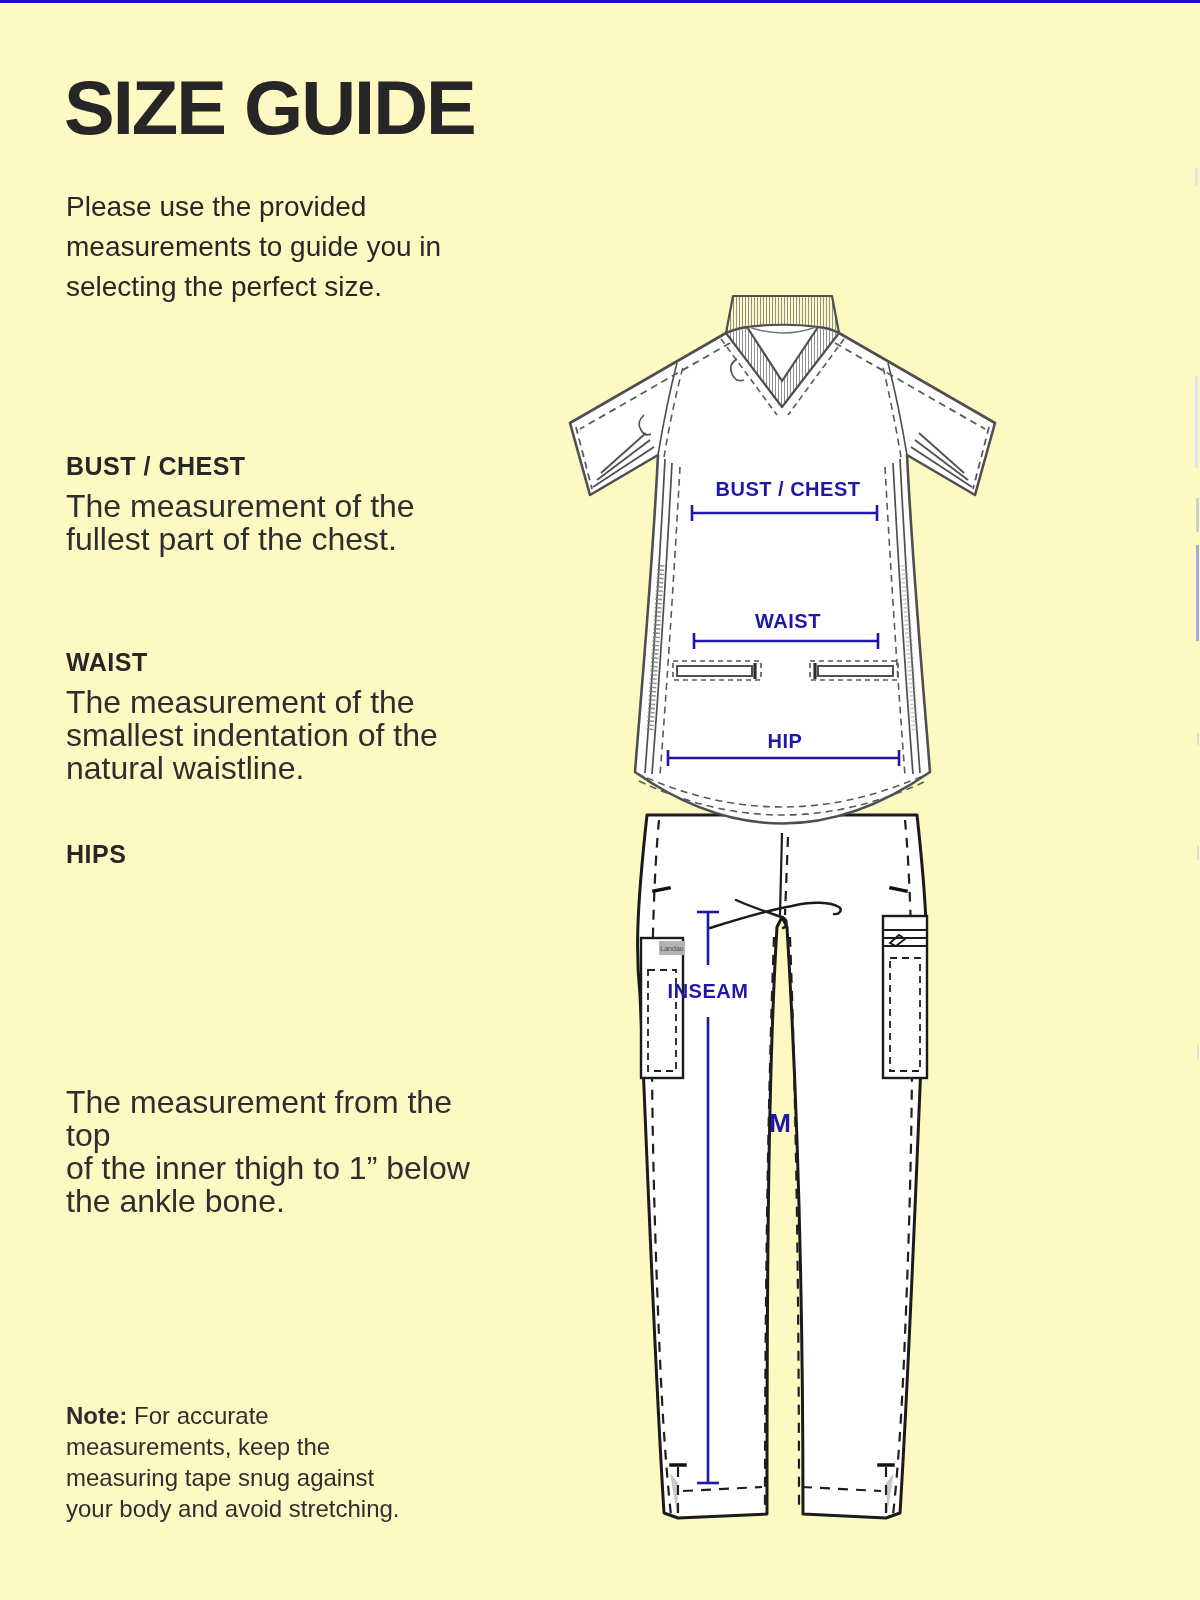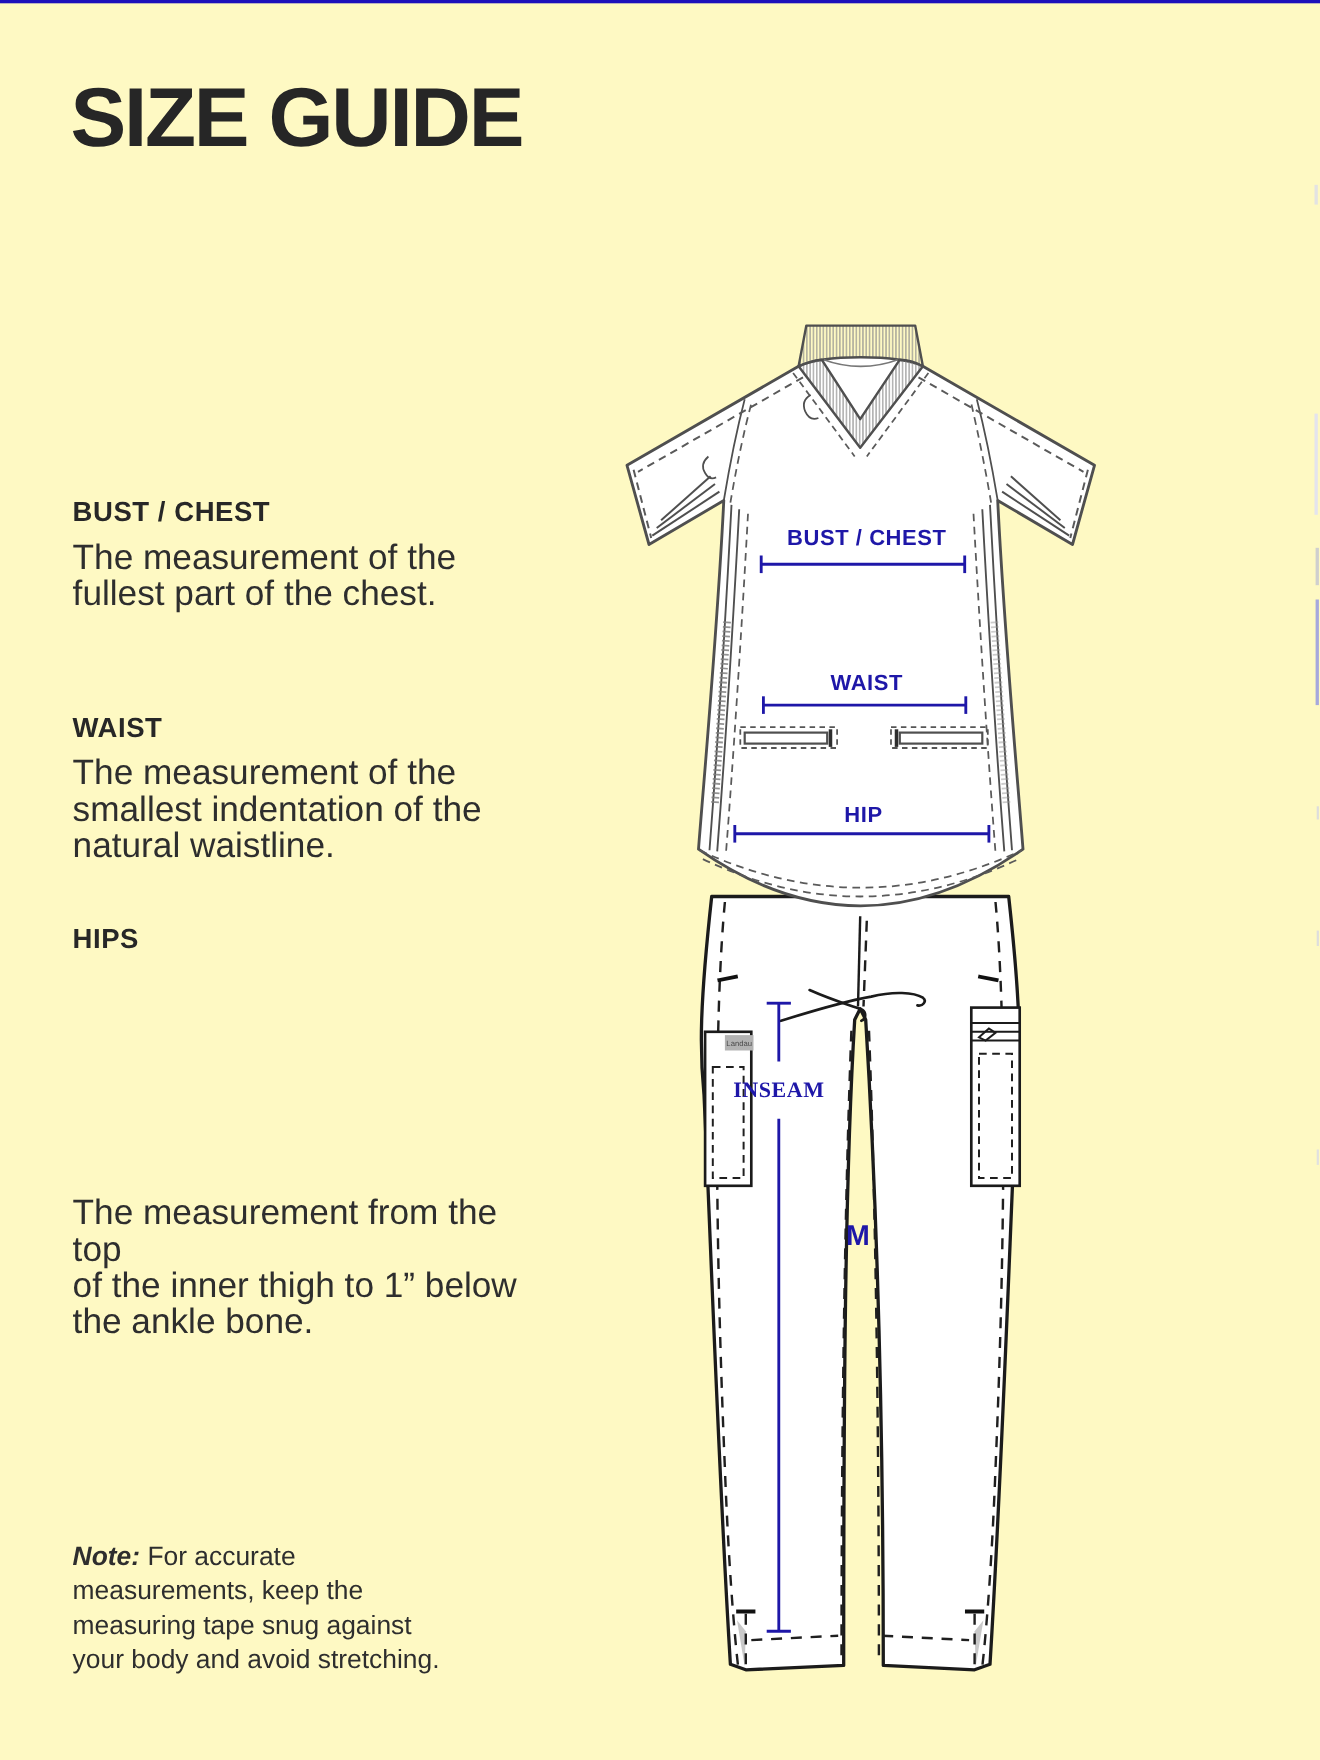--- a/index.html
+++ b/index.html
@@ -23,50 +23,53 @@
     font-size:25px; font-weight:700; letter-spacing:.5px; color:#272727;
   }
   .sec-b {
     position:absolute; left:66px; width:430px;
     font-size:32px; line-height:33px; color:#2e2e2e; white-space:pre-line;
   }
   .note {
     position:absolute; left:66px; top:1400px; width:370px;
     font-size:24px; line-height:31px; color:#2e2e2e; white-space:pre-line;
   }
-  .note .b { font-weight:700;font-style:italic; }
+  .note .b { font-weight:700; }
 
   .diagram-svg { position:absolute; left:540px; top:275px; width:480px; height:1270px; }
 
   .blue-label {
     position:absolute; color:#1e17a8; font-weight:700;
     font-size:20px; letter-spacing:.5px; text-align:center; width:200px; line-height:1;
   }
   .lbl-bust   { left:688px; top:479px; }
   .lbl-waist  { left:688px; top:611px; }
   .lbl-hip    { left:685px; top:731px; }
-  .lbl-inseam { left:608px; top:981px;font-family:Liberation Serif, serif; }
+  .lbl-inseam { left:608px; top:981px; }
   .lbl-m      { left:680px; top:1110px; width:200px; font-size:26px; letter-spacing:0; }
 
   .edge-mark { position:absolute; }
   .em1 { left:1195px; top:168px; width:3px; height:18px; background:#e3e3e3; }
   .em2 { left:1195px; top:376px; width:3px; height:92px; background:#e4e4ee; }
   .em3 { left:1196px; top:498px; width:3px; height:34px; background:#cfcfcf; }
   .em4 { left:1196px; top:545px; width:3px; height:96px; background:#a6a8dd; }
   .em5 { left:1197px; top:733px; width:2px; height:12px; background:#dddddd; }
   .em6 { left:1197px; top:846px; width:2px; height:14px; background:#dddddd; }
   .em7 { left:1197px; top:1045px; width:2px; height:14px; background:#e0e0e0; }
 </style>
 </head>
 <body>
 
 <div class="page">
   <div class="top-border"></div>
 
   <h1 class="title">SIZE GUIDE</h1>
+  <p class="intro">Please use the provided
+measurements to guide you in
+selecting the perfect size.</p>
 
   <div class="sec-h" style="top:452px">BUST / CHEST</div>
   <div class="sec-b" style="top:490px">The measurement of the
 fullest part of the chest.</div>
 
   <div class="sec-h" style="top:648px">WAIST</div>
   <div class="sec-b" style="top:686px">The measurement of the
 smallest indentation of the
 natural waistline.</div>
 

